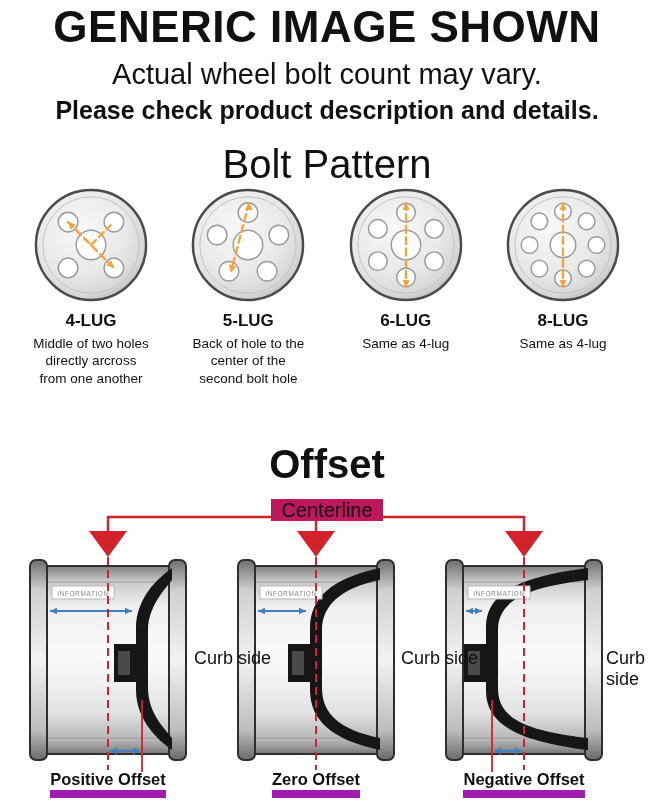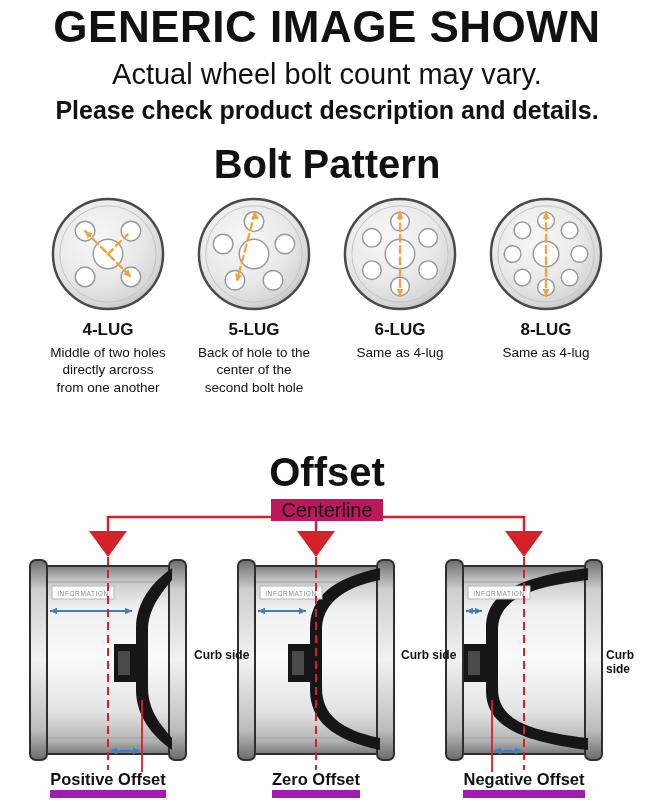--- a/index.html
+++ b/index.html
@@ -11,35 +11,35 @@
   html,body{margin:0;padding:0;background:#ffffff;}
   body{font-family:"Liberation Sans","DejaVu Sans",sans-serif;color:var(--text);}
   .page{position:relative;width:654px;height:800px;background:#ffffff;overflow:hidden;margin:0;}
 
   .abs{position:absolute;}
   .center-text{left:0;right:0;text-align:center;}
 
   .title{top:2px;font-size:44px;font-weight:800;letter-spacing:.5px;}
   .subtitle{top:58px;font-size:29px;font-weight:400;text-align:center;}
   .note{top:96px;font-size:25px;font-weight:700;}
-  .bolt-heading{top:142px;font-size:40px;font-weight:700;}
+  .bolt-heading{top:142px;font-size:40px;font-weight:400;}
   .offset-heading{top:442px;font-size:40px;font-weight:800;}
 
-  .lug-row{position:absolute;top:196px;left:0;right:0;display:flex;justify-content:space-between;padding:0 38px;}
+  .lug-row{position:absolute;top:187px;left:0;right:0;display:flex;justify-content:space-between;padding:0 21px;}
   .lug-col{width:140px;display:flex;flex-direction:column;align-items:center;}
   .lug-label{font-size:17px;font-weight:700;margin-top:8px;}
   .lug-desc{font-size:13.5px;line-height:1.28;margin-top:4px;text-align:center;width:118px;}
 
   .centerline-label{top:499px;z-index:6;}
   .centerline-label span{position:relative;background:#be185d;padding:0 10px;font-size:20px;font-weight:400;}
 
   .offset-wheel{position:absolute;top:556px;z-index:1;}
   .overlay{position:absolute;top:0;left:0;z-index:5;pointer-events:none;}
 
-  .curb-label{position:absolute;top:648px;font-size:12px;z-index:2;font-weight:bold;}
+  .curb-label{position:absolute;top:648px;font-size:18px;z-index:2;}
   .offset-name{position:absolute;top:770px;width:160px;text-align:center;z-index:2;}
   .offset-name span{display:inline-block;font-size:16.5px;font-weight:700;border-bottom:8px solid #a21caf;padding-bottom:1px;}
 
   .orange-dash{stroke:var(--accent-orange);stroke-width:2.4;stroke-dasharray:7 4.5;fill:none;stroke-linecap:round;}
   .orange-fill{fill:var(--accent-orange);}
   .blue{stroke:var(--accent-blue);stroke-width:2;}
   .blue-fill{fill:var(--accent-blue);}
   .red-line{stroke:var(--accent-red);}
   .red-fill{fill:var(--accent-red);}
   .red-dash{stroke:var(--accent-red);stroke-width:2;stroke-dasharray:8 5;}
@@ -172,21 +172,21 @@
           <polygon class="orange-fill" points="59,15.5 55.5,23.5 62.5,23.5"></polygon>
           <polygon class="orange-fill" points="59,102.5 55.5,94.5 62.5,94.5"></polygon>
         </g>
       </svg>
       <div class="lug-label">8-LUG</div>
       <div class="lug-desc">Same as 4-lug</div>
     </div>
 
   </div>
 
-  <h2 class="abs center-text offset-heading" style="margin:8px">Offset</h2>
+  <h2 class="abs center-text offset-heading" style="margin:0">Offset</h2>
 
   <div class="abs center-text centerline-label"><span>Centerline</span></div>
 
   <svg class="offset-wheel" style="left:28px" width="160" height="208" viewBox="0 0 160 208">
     <rect x="12" y="10" width="136" height="188" fill="url(#barrelGrad)" stroke="#2e2e2e" stroke-width="2"></rect>
     <line x1="12" y1="26" x2="148" y2="26" stroke="#a8a8a8" stroke-width="1.5"></line>
     <line x1="12" y1="182" x2="148" y2="182" stroke="#a8a8a8" stroke-width="1.5"></line>
     <rect x="2" y="4" width="17" height="200" rx="6" fill="url(#flangeGrad)" stroke="#2e2e2e" stroke-width="2"></rect>
     <rect x="141" y="4" width="17" height="200" rx="6" fill="url(#flangeGrad)" stroke="#2e2e2e" stroke-width="2"></rect>
     <path fill="#161616" d="M 144,12 C 130,22 108,42 108,72 L 108,134 C 108,164 130,184 144,194 L 144,182 C 138,174 120,158 120,132 L 120,74 C 120,50 138,32 144,24 Z"></path>

